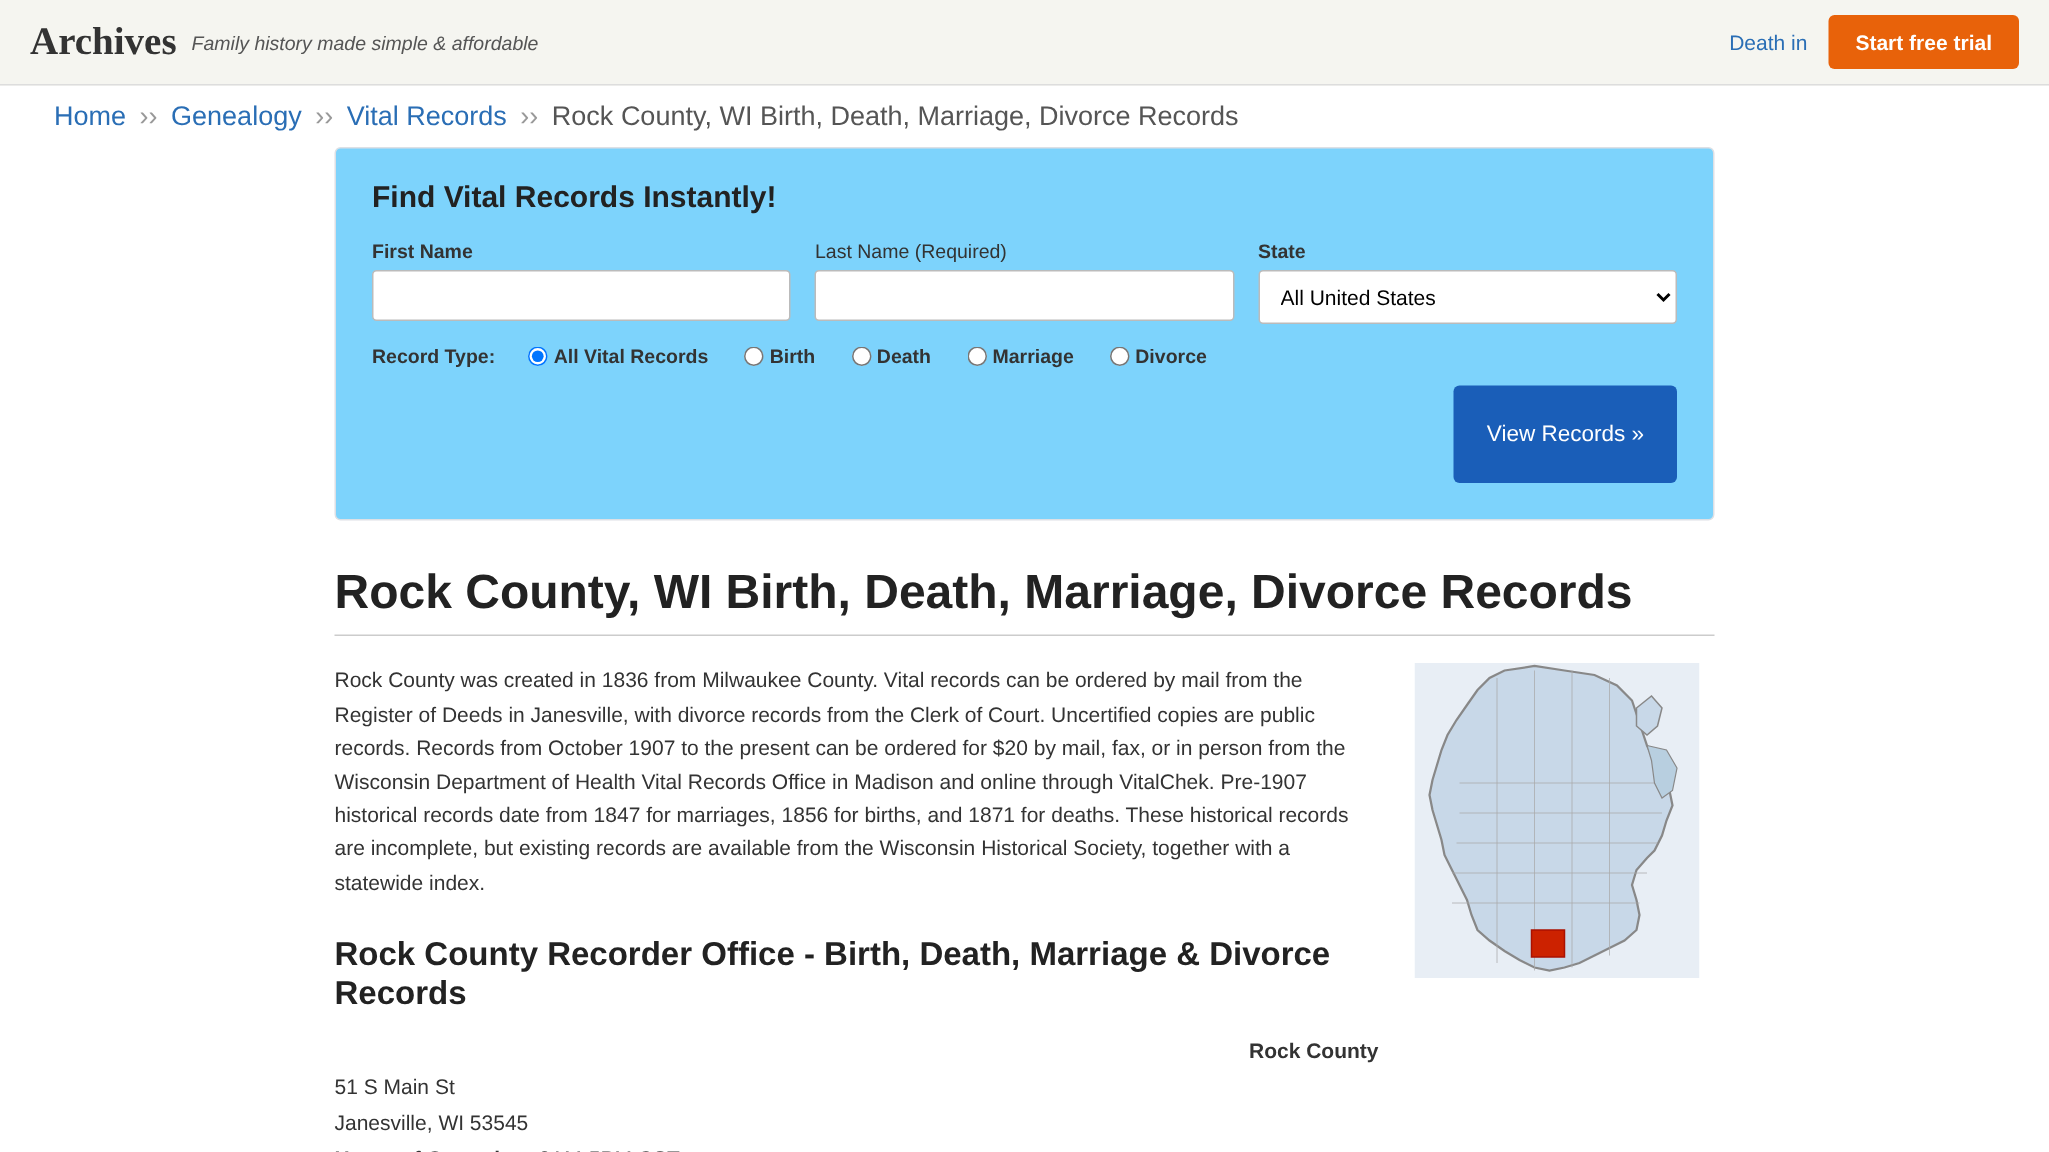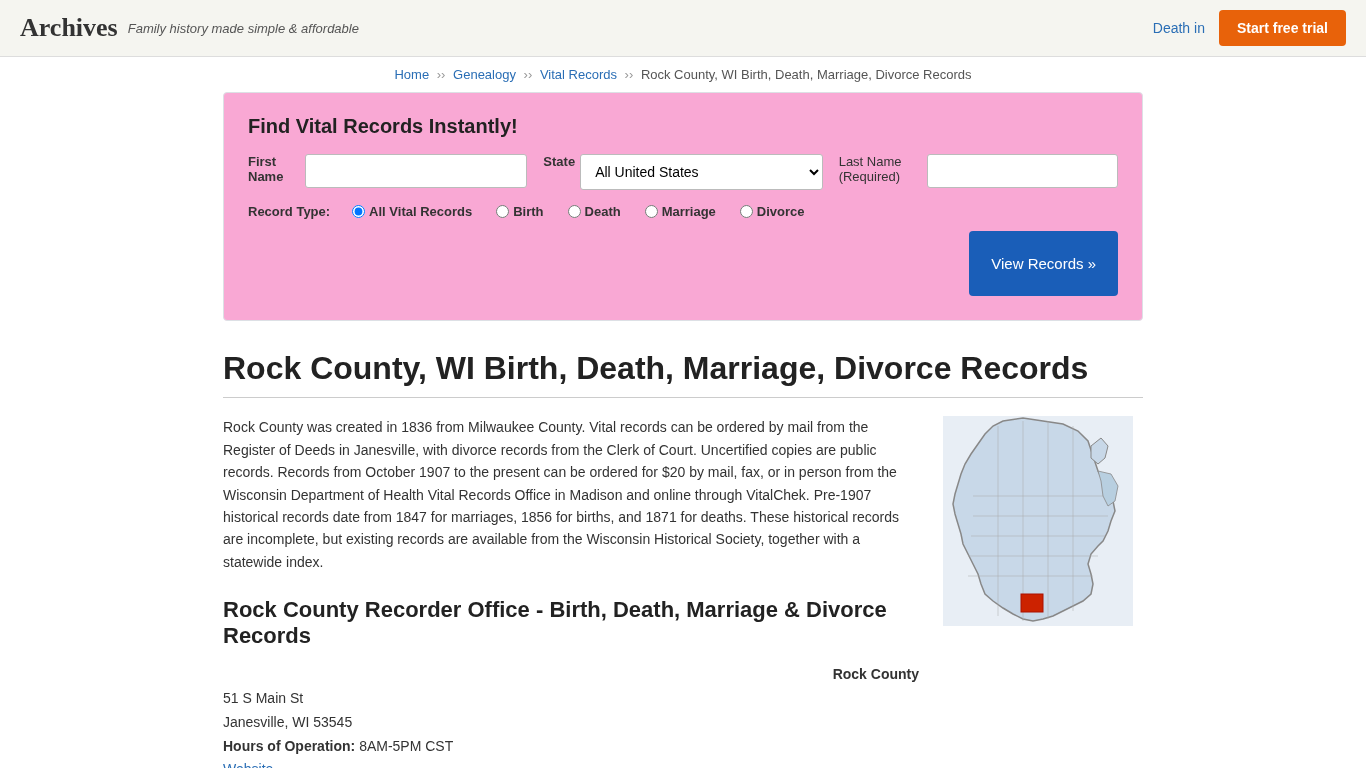--- a/index.html
+++ b/index.html
@@ -30,42 +30,41 @@
       border: none;
       border-radius: 4px;
       padding: 10px 18px;
       font-size: 14px;
       font-weight: bold;
       cursor: pointer;
     }
 
     
     #breadcrumb {
-      padding: 10px 16px;
-      font-size: 13px;
+      padding: 10px 36px;
+      font-size: 18px;
       color: #555;
-      text-align: center;
     }
     #breadcrumb a { color: #2a6eb5; text-decoration: none; }
     #breadcrumb .sep { margin: 0 4px; color: #999; }
 
     
     #main { max-width: 960px; margin: 0 auto; padding: 0 20px 40px; }
 
     
     #search-box {
-      background: #f9a8d4;
+      background: #7dd3fc;
       border: 1px solid #dde0e5;
       border-radius: 4px;
       padding: 22px 24px 24px;
       margin-bottom: 28px;
     }
     #search-box h2 { font-size: 20px; font-weight: bold; margin-bottom: 16px; color: #222; }
     #search-fields { display: flex; gap: 16px; align-items: flex-start; margin-bottom: 14px; }
-    .field-group { display: flex; flex-direction: row; gap: 5px; }
+    .field-group { display: flex; flex-direction: column; gap: 5px; }
     .field-group.name-field { flex: 1; }
     .field-group.state-field { flex: 1; }
     .field-group label { font-size: 13px; font-weight: bold; color: #333; }
     .field-group label span { font-weight: normal; }
     .field-group input[type="text"] {
       width: 100%;
       padding: 8px 10px;
       border: 1px solid #bbb;
       border-radius: 3px;
       font-size: 14px;
@@ -144,34 +143,34 @@
 
 <div id="main">
 
   <div id="search-box">
     <h2>Find Vital Records Instantly!</h2>
     <div id="search-fields">
       <div class="field-group name-field">
         <label>First Name</label>
         <input type="text" style="">
       </div>
+      <div class="field-group name-field">
+        <label>
+          <span>Last Name</span><span style="font-weight:normal;"> (Required)</span>
+        </label>
+        <input type="text" style="">
+      </div>
       <div class="field-group state-field">
         <label>State</label>
         <select>
           <option>All United States</option>
           <option>Alabama</option>
           <option>Alaska</option>
           <option>Wisconsin</option>
         </select>
-      </div>
-      <div class="field-group name-field">
-        <label>
-          <span>Last Name</span><span style="font-weight:normal;"> (Required)</span>
-        </label>
-        <input type="text" style="">
       </div>
     </div>
     <div id="record-type-row">
       <label>Record Type:</label>
       <div class="radio-group">
         <label class="radio-item">
           <input type="radio" name="record_type" checked="" style="">
           <span>All Vital Records</span>
         </label>
         <label class="radio-item">

